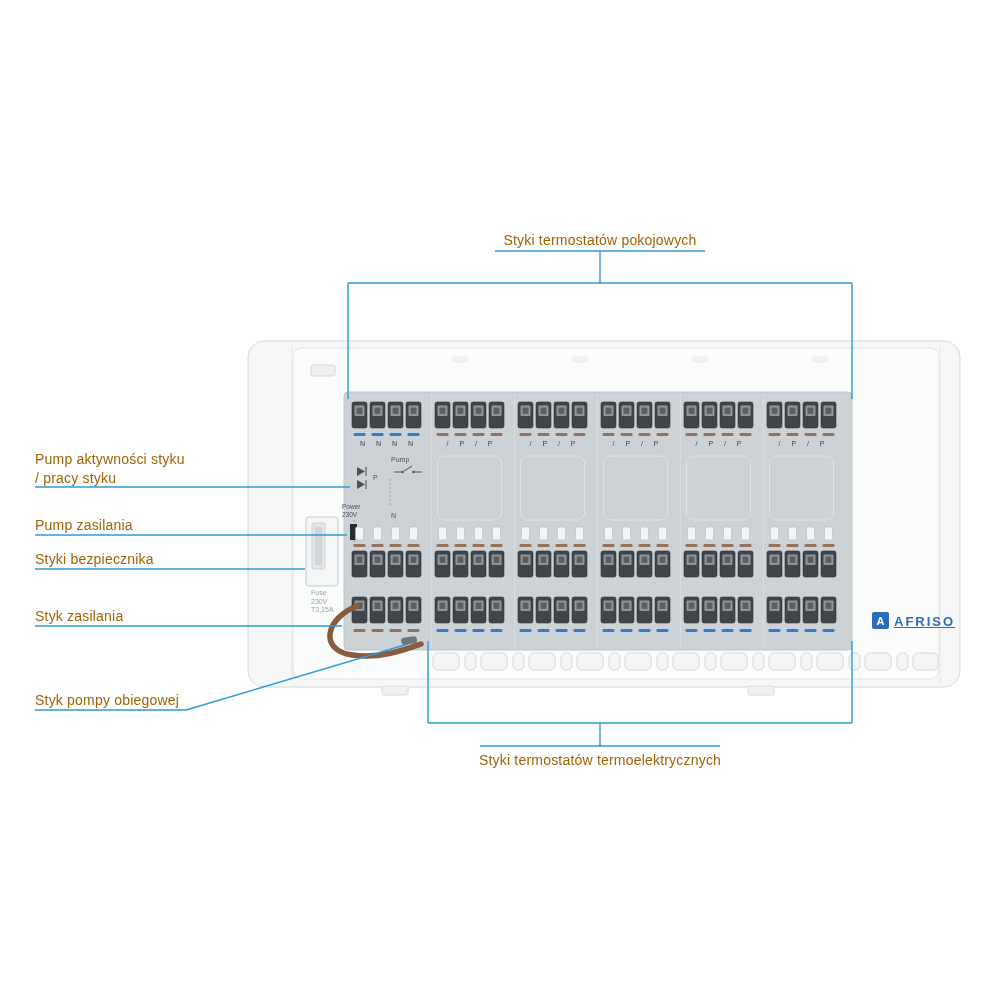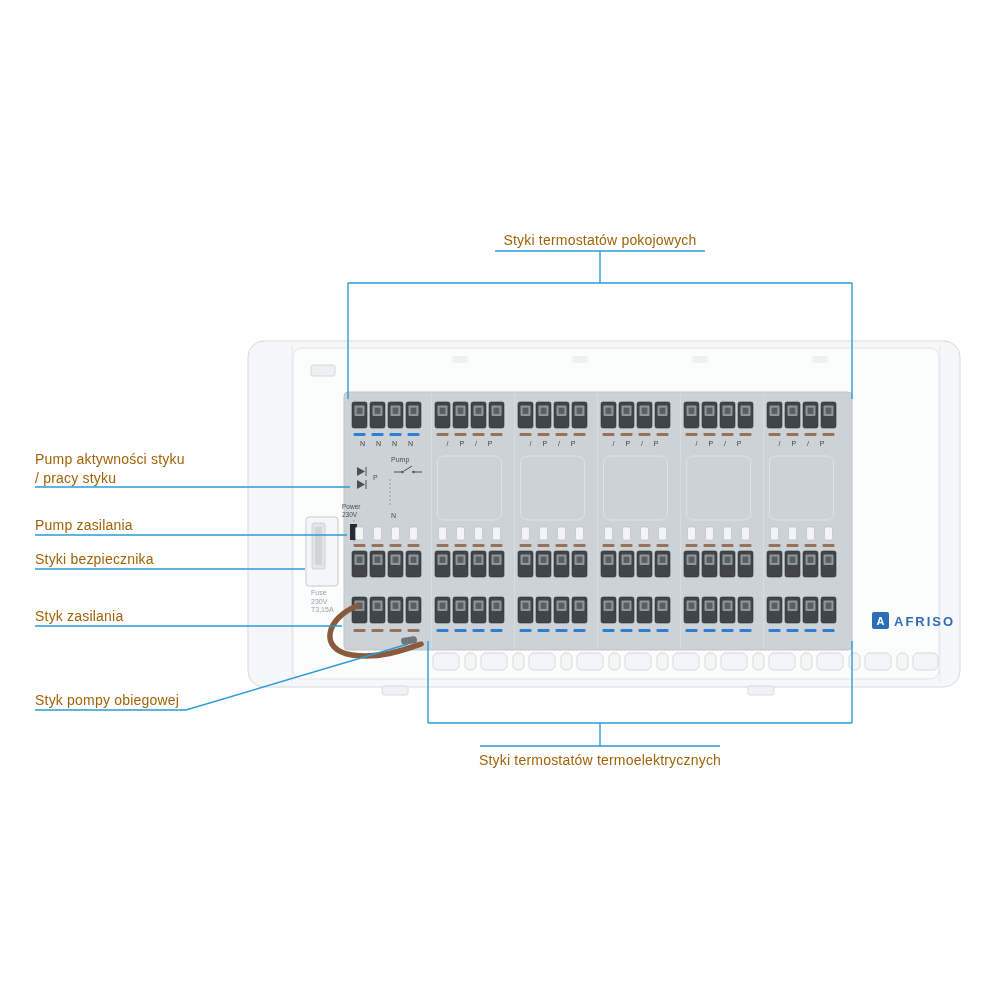--- a/index.html
+++ b/index.html
@@ -16,21 +16,21 @@
   .tinier { font-size:6.5px; line-height:7.5px; }
   .fuse-txt { color:#9ba0a6; line-height:8.5px; }
 
   .term-label { position:absolute; width:80px; text-align:center; font-size:7px;
                 color:#3c4146; word-spacing:9px; white-space:nowrap; }
 
   .brand-box { position:absolute; left:872px; top:612px; width:17px; height:17px;
                background:#2b6db6; color:#ffffff; font-size:11px; font-weight:bold;
                display:flex; align-items:center; justify-content:center; border-radius:2px; }
   .brand-text { position:absolute; left:894px; top:614px; font-size:13px; font-weight:bold;
-                letter-spacing:2px; color:#2b6db6; white-space:nowrap; }
+                letter-spacing:2px; color:#2b6db6; white-space:nowrap;text-decoration:underline; }
 </style>
 </head>
 <body>
 
 <div class="stage">
 
   <svg class="layer" width="1000" height="1000" viewBox="0 0 1000 1000">
     <defs>
       <g id="term">
         <rect x="0" y="0" width="15" height="26" rx="2" fill="#41454a" stroke="#2e3235" stroke-width="0.6"></rect>

